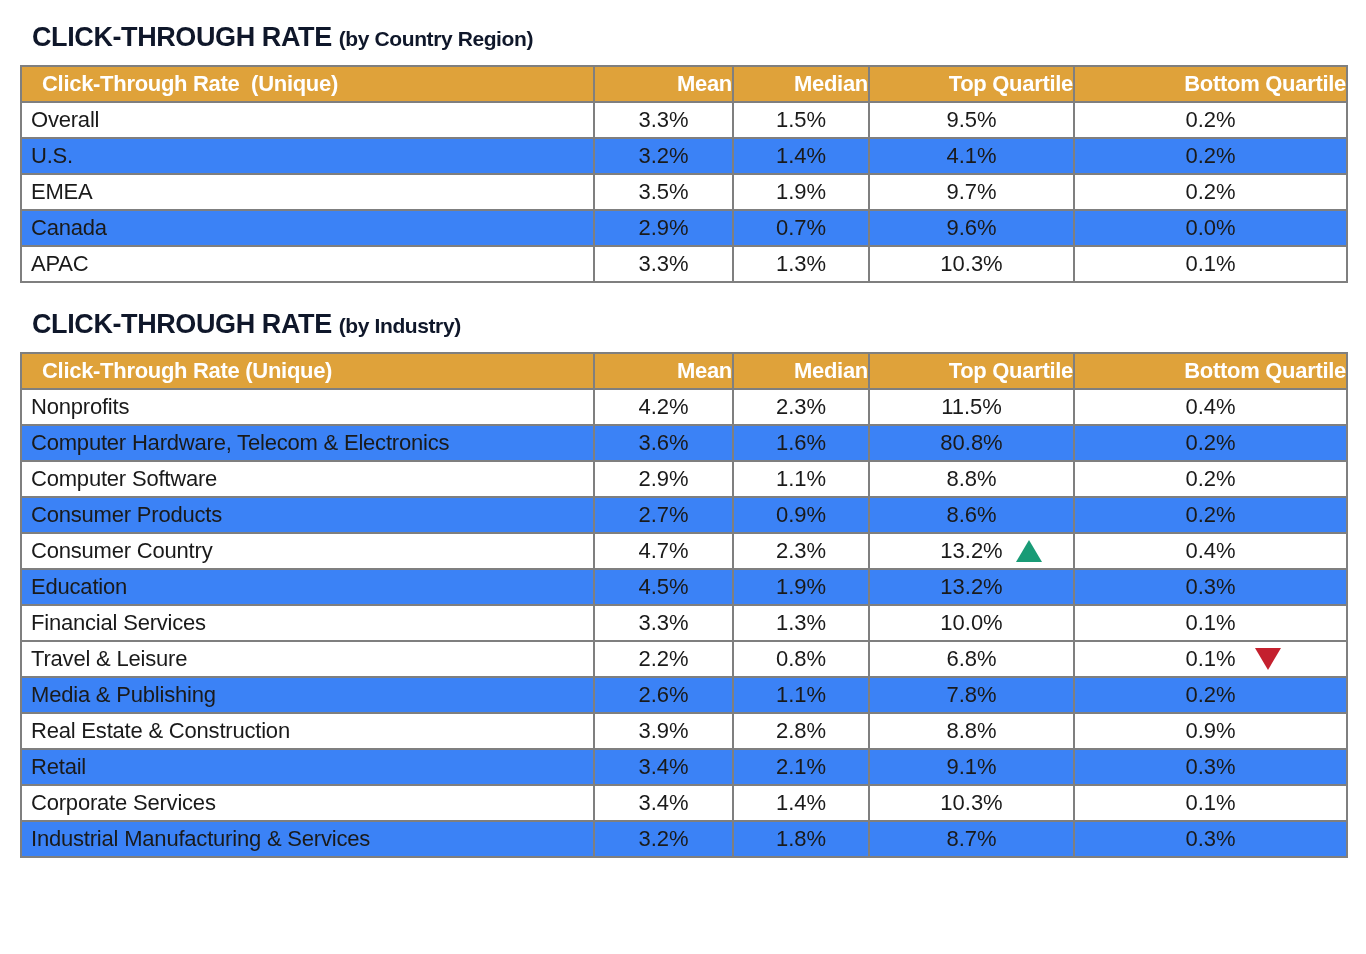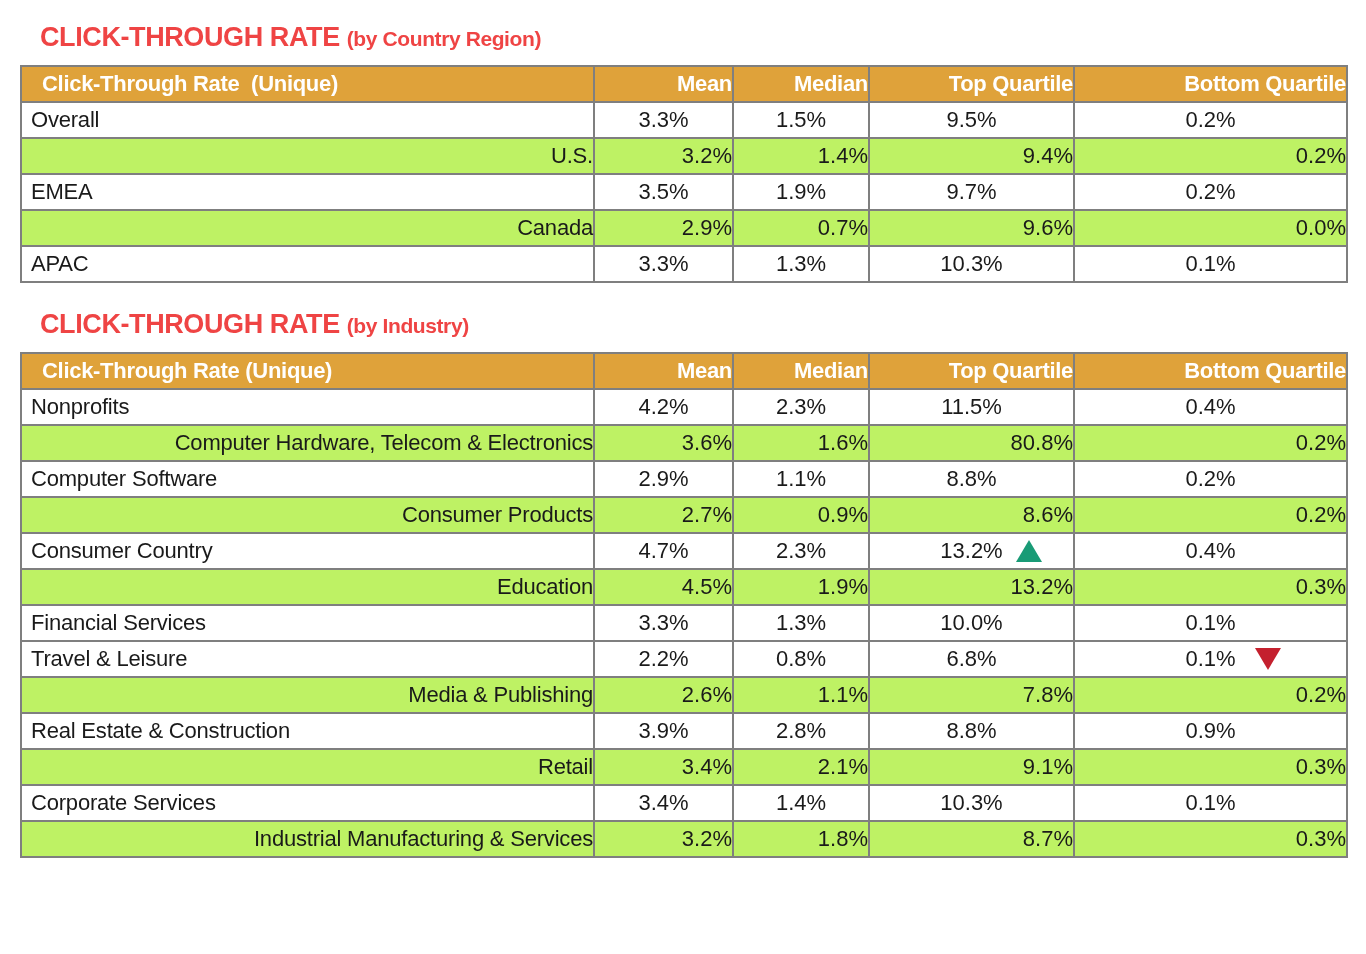--- a/index.html
+++ b/index.html
@@ -13,24 +13,24 @@
     -webkit-font-smoothing: antialiased;
   }
   .page {
     box-sizing: border-box;
     width: 1366px;
     height: 954px;
     padding: 20px 20px 0 20px;
     overflow: hidden;
   }
   .section-title {
-    margin: 0 0 9px 20px;
+    margin: 0 0 9px 12px;
     line-height: 34px;
     white-space: nowrap;
-    color: #ef4444;
+    color: #0f172a;
     letter-spacing: -0.4px;
   }
   .section-title .title-main {
     font-size: 27px;
     font-weight: 700;
   }
   .section-title .title-sub {
     font-size: 21px;
     font-weight: 700;
     margin-left: 7px;
@@ -75,21 +75,21 @@
     text-align: center;
   }
   table.ctr-table td.cell-label {
     text-align: left;
     padding-left: 9px;
     font-size: 22px;
     letter-spacing: -0.2px;
     white-space: nowrap;
     margin-left: 16px;
   }
-  table.ctr-table tr.alt td { background: #bef264; text-align: right; }
+  table.ctr-table tr.alt td { background: #3b82f6; }
 
   td.has-ind { position: relative; }
   .tri {
     position: absolute;
     top: 50%;
     left: calc(50% + 44px);
     width: 0;
     height: 0;
   }
   .tri-up {
@@ -136,21 +136,21 @@
             <td class="cell-label"><span>Overall</span></td>
             <td class="cell-num"><span>3.3%</span></td>
             <td class="cell-num"><span>1.5%</span></td>
             <td class="cell-num"><span>9.5%</span></td>
             <td class="cell-num"><span>0.2%</span></td>
           </tr>
           <tr class="alt">
             <td class="cell-label"><span>U.S.</span></td>
             <td class="cell-num"><span>3.2%</span></td>
             <td class="cell-num"><span>1.4%</span></td>
-            <td class="cell-num"><span>9.4%</span></td>
+            <td class="cell-num"><span>4.1%</span></td>
             <td class="cell-num"><span>0.2%</span></td>
           </tr>
           <tr>
             <td class="cell-label"><span>EMEA</span></td>
             <td class="cell-num"><span>3.5%</span></td>
             <td class="cell-num"><span>1.9%</span></td>
             <td class="cell-num"><span>9.7%</span></td>
             <td class="cell-num"><span>0.2%</span></td>
           </tr>
           <tr class="alt">

